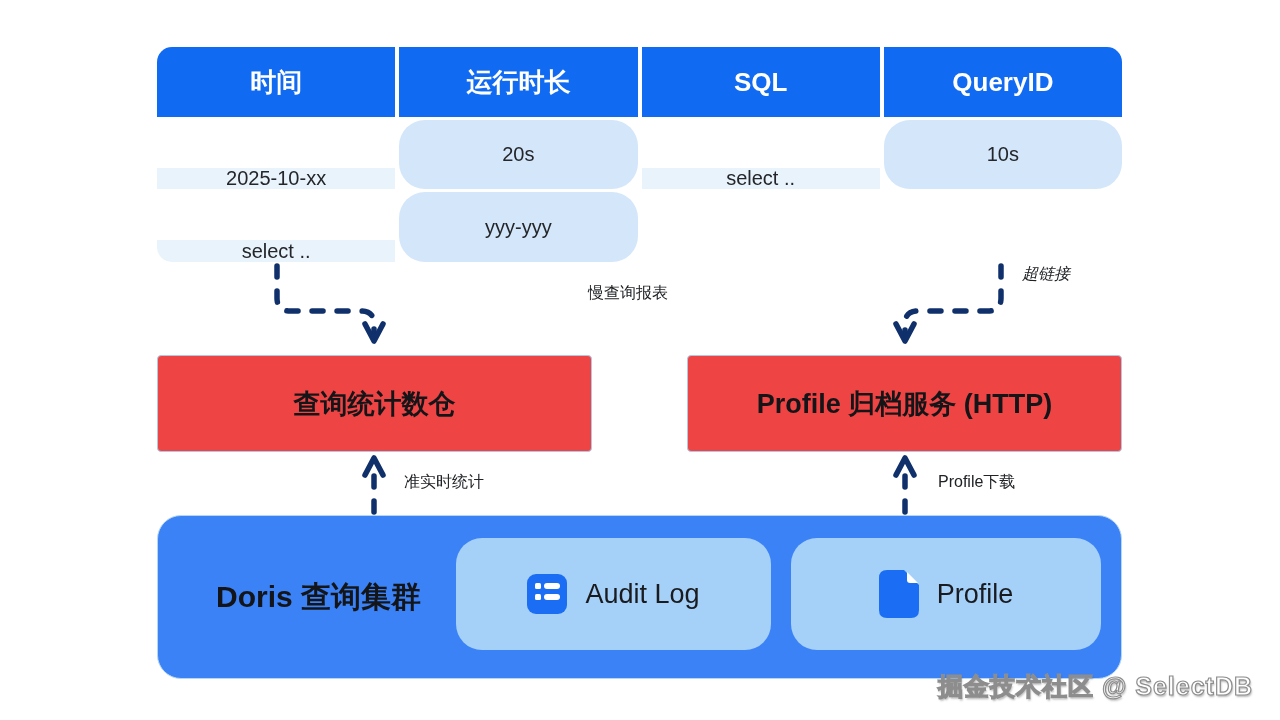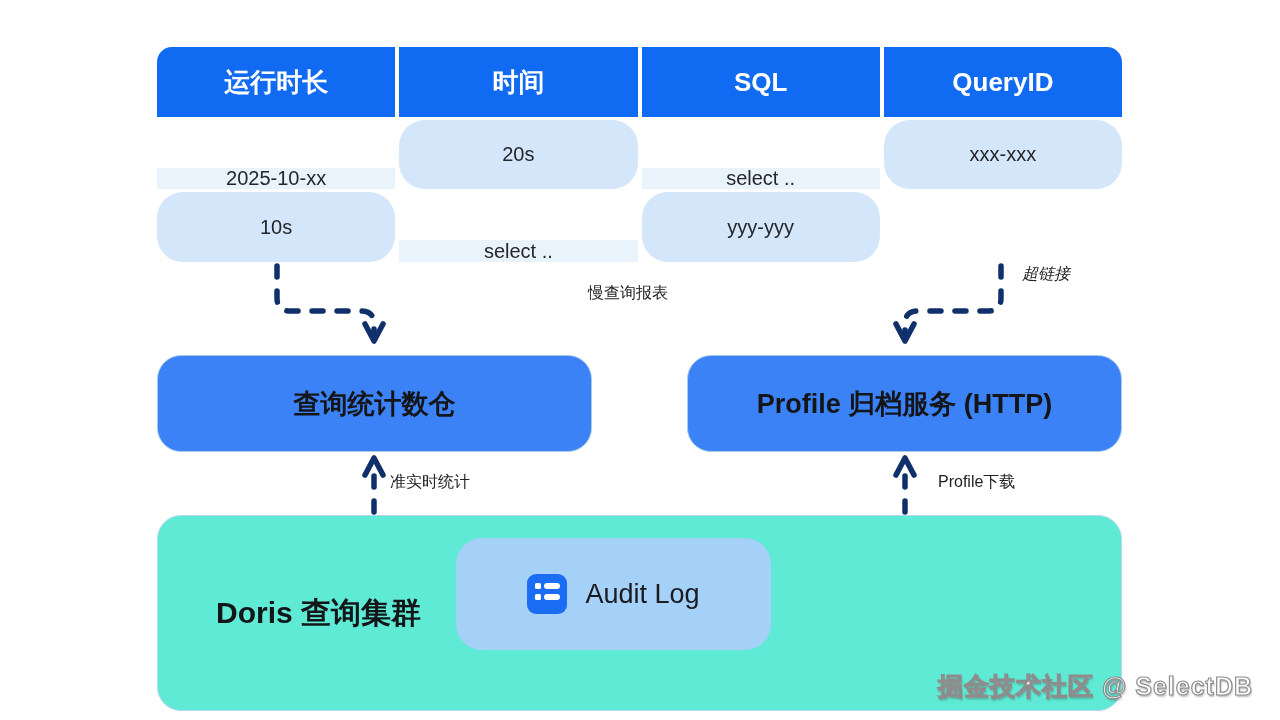--- a/index.html
+++ b/index.html
@@ -19,72 +19,71 @@
     display:flex; align-items:center; justify-content:center;
   }
   .td {
     font-size:20px; color:#24262a;
     display:flex; align-items:center; justify-content:center;
   }
   .td.light { background:#e9f3fc;margin-top:48px; }
   .td.dark  { background:#d4e6fa;border-radius:26px; }
   
   .node {
-    position:absolute; background:#3b82f6; border:1.5px solid #a9cbe9; border-radius:24px;
+    position:absolute; background:#ef4444; border:1.5px solid #a9cbe9; border-radius:4px;
     display:flex; align-items:center; justify-content:center;
     font-size:27px; font-weight:bold; color:#141518;
   }
   #node-warehouse { left:157px; top:355px; width:435px; height:97px; }
   #node-archive   { left:687px; top:355px; width:435px; height:97px; }
   .cluster {
-    position:absolute; left:157px; top:515px; width:965px; height:196px;
-    background:#5eead4; border:1.5px solid #b5d7f2; border-radius:24px;
+    position:absolute; left:157px; top:515px; width:965px; height:164px;
+    background:#3b82f6; border:1.5px solid #b5d7f2; border-radius:24px;
   }
   .cluster-title {
     position:absolute; left:58px; top:0; height:100%; display:flex; align-items:center;
     font-size:30px; font-weight:bold; color:#141518;
   }
   .inner-box {
     position:absolute; top:22px; height:112px; background:#a5d0f8; border-radius:26px;
     display:flex; align-items:center; justify-content:center; gap:18px;
     font-size:27px; font-weight:500; color:#191b1f;
   }
   #box-audit   { left:298px; width:315px; }
   #box-profile { left:633px; width:310px; }
   .icon-wrap { display:flex; align-items:center; }
   
   .lbl { position:absolute; font-size:16px; color:#202226; white-space:nowrap; }
   #lbl-slow   { left:588px;  top:283px; }
   #lbl-link   { left:1022px; top:264px;font-style:italic; }
-  #lbl-stats  { left:390px;  top:472px; }
+  #lbl-stats  { left:404px;  top:472px; }
   #lbl-dl     { left:938px;  top:472px;text-align:center; }
   
   #arrows { position:absolute; left:0; top:0; width:1280px; height:720px; pointer-events:none; }
   
   .watermark {
     position:absolute; left:938px; top:670px; font-size:25px; font-weight:bold;
     color:#ffffff; letter-spacing:1px;
     -webkit-text-stroke:1.2px #8d8d8d;
     text-shadow:1px 2px 2px rgba(60,60,60,0.35);
     white-space:nowrap;
   }
 </style>
 </head>
 <body>
 <div id="canvas">
 
   <div class="tbl">
+      <div class="th">时间</div>
       <div class="th">运行时长</div>
-      <div class="th">时间</div>
       <div class="th">SQL</div>
       <div class="th">QueryID</div>
       <div class="td light">2025-10-xx</div>
       <div class="td dark">20s</div>
       <div class="td light">select ..</div>
-      <div class="td dark">xxx-xxx</div>
       <div class="td dark">10s</div>
       <div class="td light">select ..</div>
       <div class="td dark">yyy-yyy</div>
     </div>
 
   <svg id="arrows" viewBox="0 0 1280 720" xmlns="http://www.w3.org/2000/svg">
     <defs>
       <marker id="chev" markerUnits="userSpaceOnUse" markerWidth="34" markerHeight="34" refX="13" refY="13" orient="auto">
         <path d="M4,4 L21,13 L4,22" fill="none" stroke="#10306b" stroke-width="5.5" stroke-linecap="round" stroke-linejoin="round"></path>
       </marker>
@@ -118,17 +117,26 @@
           <rect x="0" y="0" width="40" height="40" rx="9" fill="#1b6ef3"></rect>
           <rect x="8" y="9" width="6" height="6" rx="1.5" fill="#ffffff"></rect>
           <rect x="17" y="9" width="16" height="6" rx="3" fill="#ffffff"></rect>
           <rect x="8" y="20" width="6" height="6" rx="1.5" fill="#ffffff"></rect>
           <rect x="17" y="20" width="16" height="6" rx="3" fill="#ffffff"></rect>
         </svg>
       </span>
       <span>Audit Log</span>
     </div>
 
+    <div class="inner-box" id="box-profile">
+      <span class="icon-wrap">
+        <svg width="40" height="48" viewBox="0 0 40 48" xmlns="http://www.w3.org/2000/svg">
+          <path d="M25,0 H8 Q0,0 0,8 V40 Q0,48 8,48 H32 Q40,48 40,40 V15 Z" fill="#1b6ef3"></path>
+          <path d="M28,2 L39,13 H31 Q28,13 28,10 Z" fill="#ffffff"></path>
+        </svg>
+      </span>
+      <span>Profile</span>
+    </div>
   </div>
 
   <div class="watermark">掘金技术社区 @ SelectDB</div>
 
 </div>
 
 </body></html>

